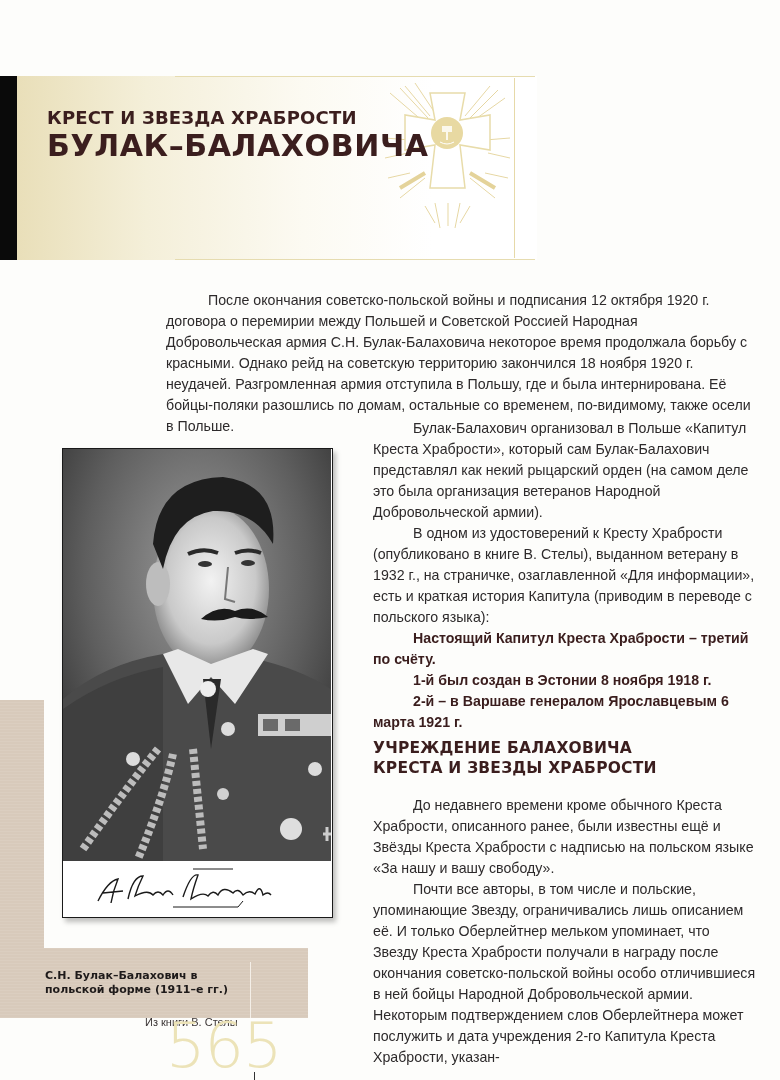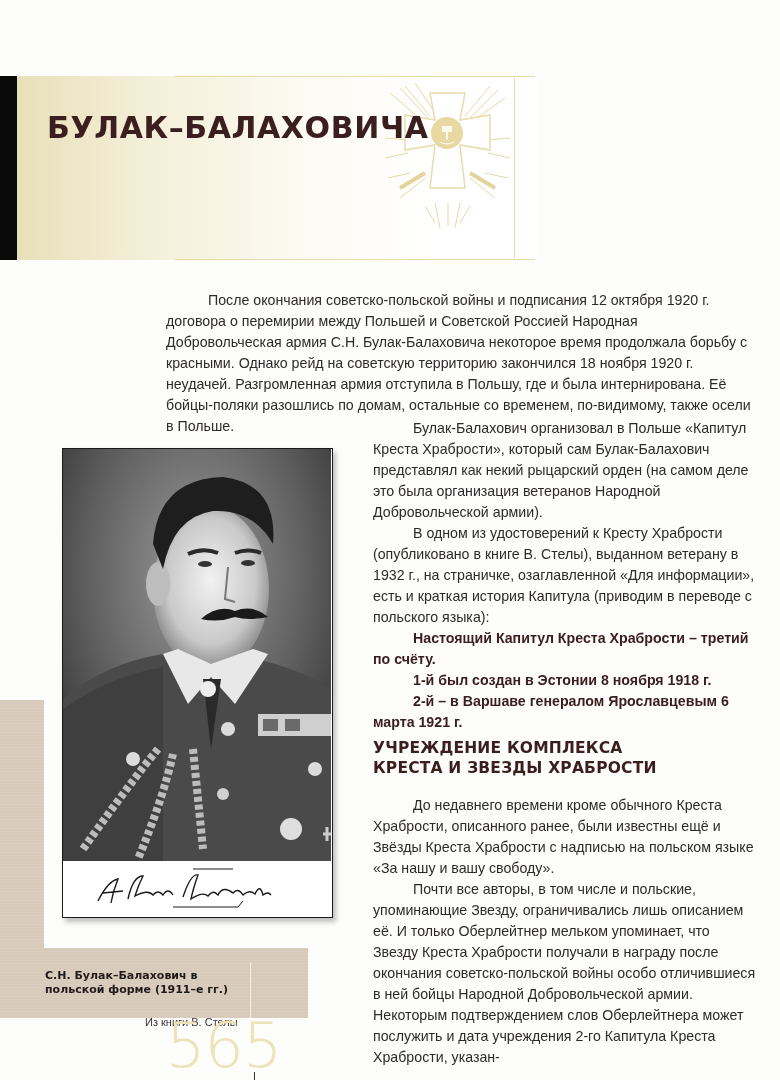--- a/index.html
+++ b/index.html
@@ -66,39 +66,40 @@
     </g>
     <path d="M50 15 L85 15 L80 42 L110 37 L110 72 L80 67 L85 110 L50 110 L55 67 L25 72 L25 37 L55 42 Z" fill="#ffffff" stroke="#e8dcaa" stroke-width="1.5"></path>
     <path d="M20 110 L45 95 M115 110 L90 95" stroke="#e4d39a" stroke-width="4"></path>
     <circle cx="67" cy="55" r="16" fill="#e8d9a2"></circle>
     <path d="M62 48 L72 48 L72 54 L68 54 L68 62 L66 62 L66 54 L62 54 Z" fill="#fff" opacity="0.8"></path>
     <path d="M60 64 Q67 68 74 64" stroke="#fff" stroke-width="1" fill="none"></path>
   </svg>
 </div>
 
 <h1 class="title">
+  <span class="l1">КРЕСТ И ЗВЕЗДА ХРАБРОСТИ</span>
   <span class="l2">БУЛАК–БАЛАХОВИЧА</span>
 </h1>
 
 <div class="intro body-text">
   <p>После окончания советско-польской войны и подписания 12 октября 1920 г. договора о перемирии между Польшей и Советской Россией Народная Добровольческая армия С.Н. Булак-Балаховича некоторое время продолжала борьбу с красными. Однако рейд на советскую территорию закончился 18 ноября 1920 г. неудачей. Разгромленная армия отступила в Польшу, где и была интернирована. Её бойцы-поляки разошлись по домам, остальные со временем, по-видимому, также осели в Польше.</p>
 </div>
 
 <div class="right-col body-text">
   <p>Булак-Балахович организовал в Польше «Капитул Креста Храбрости», который сам Булак-Балахович представлял как некий рыцарский орден (на самом деле это была организация ветеранов Народной Добровольческой армии).</p>
   <p>В одном из удостоверений к Кресту Храбрости (опубликовано в книге В. Стелы), выданном ветерану в 1932 г., на страничке, озаглавленной «Для информации», есть и краткая история Капитула (приводим в переводе с польского языка):</p>
   <div class="bold-list">
     <p>Настоящий Капитул Креста Храбрости – третий по счёту.</p>
     <p>1-й был создан в Эстонии 8 ноября 1918 г.</p>
     <p>2-й – в Варшаве генералом Ярославцевым 6 марта 1921 г.</p>
   </div>
 </div>
 
 <h2 class="section-heading">
-  <span style="display:block">УЧРЕЖДЕНИЕ КОМПЛЕКСА</span>
+  <span style="display:block">УЧРЕЖДЕНИЕ БАЛАХОВИЧА</span>
   <span style="display:block">КРЕСТА И ЗВЕЗДЫ ХРАБРОСТИ</span>
 </h2>
 
 <div class="right-col2 body-text">
   <p>До недавнего времени кроме обычного Креста Храбрости, описанного ранее, были известны ещё и Звёзды Креста Храбрости с надписью на польском языке «За нашу и вашу свободу».</p>
   <p>Почти все авторы, в том числе и польские, упоминающие Звезду, ограничивались лишь описанием её. И только Оберлейтнер мельком упоминает, что Звезду Креста Храбрости получали в награду после окончания советско-польской войны особо отличившиеся в ней бойцы Народной Добровольческой армии. Некоторым подтверждением слов Оберлейтнера может послужить и дата учреждения 2-го Капитула Креста Храбрости, указан-</p>
 </div>
 
 <div class="tan-panel"></div>
 <div class="caption-panel"></div>

